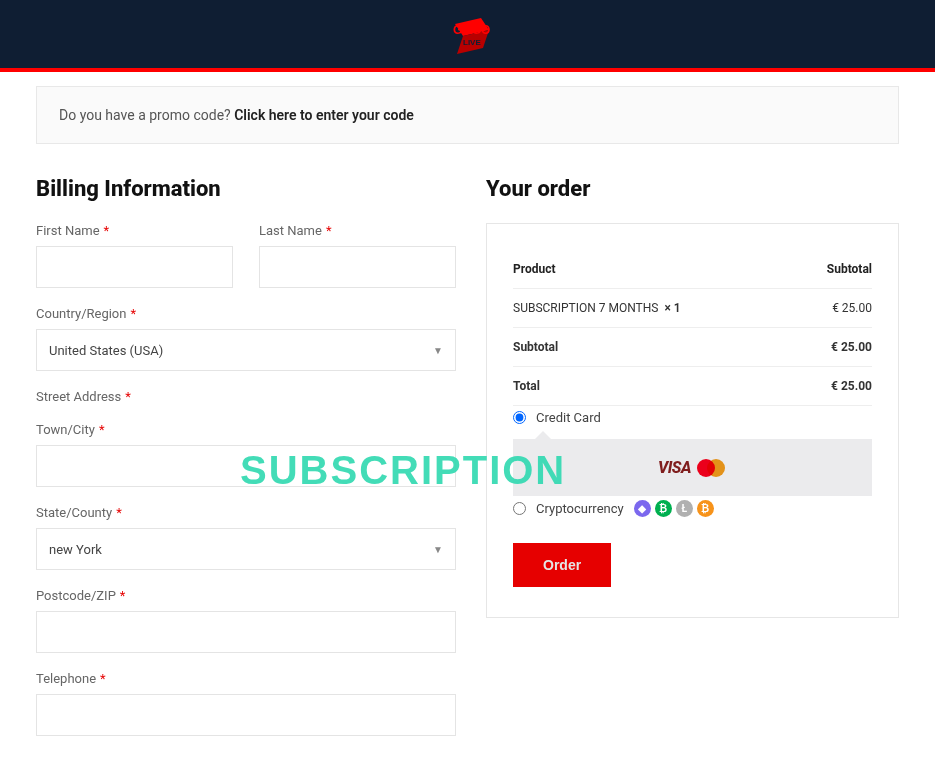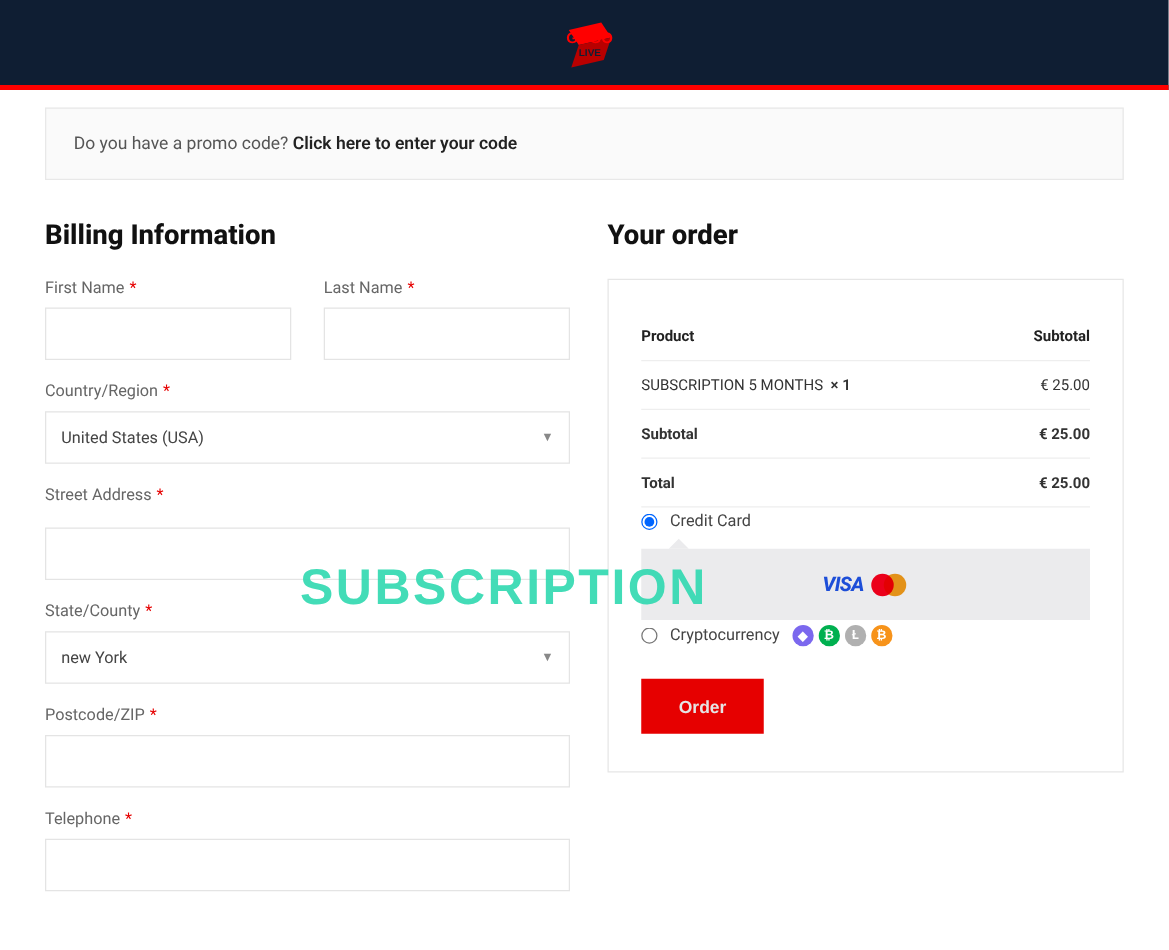--- a/index.html
+++ b/index.html
@@ -24,21 +24,21 @@
   .order-table { width: 100%; font-size: 12px; }
   .order-row { display: flex; justify-content: space-between; padding: 12px 0; border-bottom: 1px solid #eee; }
   .order-row.head { font-weight: 700; color:#222; border-top: none; }
   .order-row.total { font-weight: 700; }
   .order-row.sub { font-weight: 700; }
   .order-row .qty { font-weight: 600; }
   .pay-opt { display: flex; align-items: center; gap: 10px; margin-top: 4px; font-size: 13px; color:#444; }
   .pay-opt input[type=radio] { accent-color: #0066ff; }
   .cc-box { background: #ebebed; height: 57px; margin-top: 14px; display:flex; align-items:center; justify-content:center; gap:6px; position: relative; }
   .cc-box::before { content:""; position:absolute; top:-8px; left:22px; width:0; height:0; border-left:8px solid transparent; border-right:8px solid transparent; border-bottom:8px solid #ebebed; }
-  .visa { font-weight:800; font-style:italic; color:#1d4ed8; font-size:16px; letter-spacing:-0.5px;}
+  .visa { font-weight:800; font-style:italic; color:#7f1d1d; font-size:16px; letter-spacing:-0.5px;}
   .mc { width:30px; height:20px; position:relative; display:inline-block; }
   .mc::before, .mc::after { content:""; position:absolute; width:18px; height:18px; border-radius:50%; top:1px; }
   .mc::before { background:#eb001b; left:0; }
   .mc::after { background:#f79e1b; left:10px; mix-blend-mode: multiply; }
   .crypto-icons { display:flex; gap:4px; }
   .cicon { width:17px; height:17px; border-radius:50%; display:inline-flex; align-items:center; justify-content:center; color:#fff; font-size:10px; font-weight:700; }
   .c-eth { background:#7b68ee; }
   .c-btc { background:#00b050; }
   .c-ltc { background:#b0b0b0; }
   .c-btc2 { background:#f7931a; }
@@ -85,20 +85,21 @@
           <span>United States (USA)</span>
           <span class="caret">▼</span>
         </div>
       </div>
 
       <div class="field">
         <label><span>Street Address</span><span class="req">*</span></label>
       </div>
 
       <div class="field">
+        <label><span>Town/City</span><span class="req">*</span></label>
         <input class="input" type="text" value="" style="">
       </div>
 
       <div class="field">
         <label><span>State/County</span><span class="req">*</span></label>
         <div class="select">
           <span>new York</span>
           <span class="caret">▼</span>
         </div>
       </div>
@@ -117,21 +118,21 @@
 
     <div class="col-right">
       <h2>Your order</h2>
       <div class="order-box">
         <div class="order-table">
           <div class="order-row head">
             <span>Product</span>
             <span>Subtotal</span>
           </div>
           <div class="order-row">
-            <span><span>SUBSCRIPTION 5 MONTHS</span>&nbsp;&nbsp;<span class="qty">× 1</span></span>
+            <span><span>SUBSCRIPTION 7 MONTHS</span>&nbsp;&nbsp;<span class="qty">× 1</span></span>
             <span>€ 25.00</span>
           </div>
           <div class="order-row sub">
             <span>Subtotal</span>
             <span>€ 25.00</span>
           </div>
           <div class="order-row total">
             <span>Total</span>
             <span>€ 25.00</span>
           </div>

